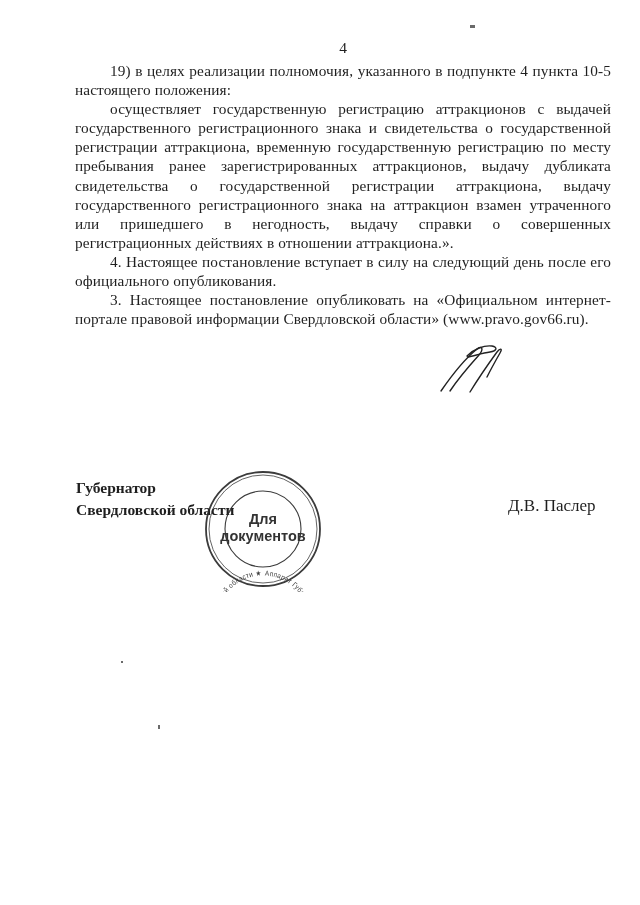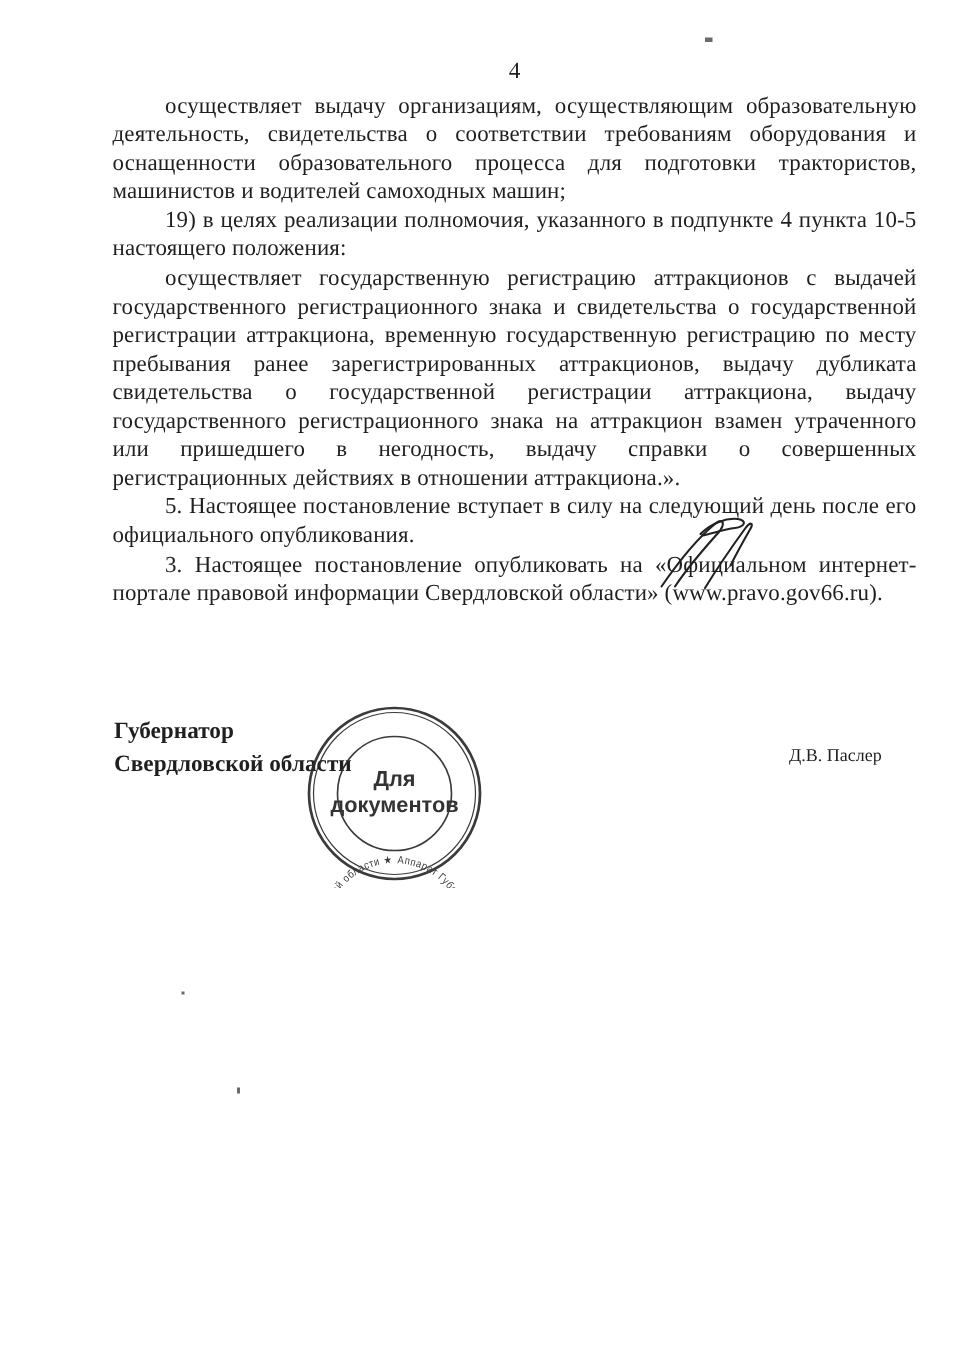--- a/index.html
+++ b/index.html
@@ -41,22 +41,22 @@
     top: 477px;
     left: 76px;
     font-size: 15.5px;
     line-height: 22px;
     white-space: pre-line;
     font-weight: bold;
   }
   .signature-name {
     position: absolute;
     top: 496px;
-    left: 526px;
-    font-size: 12px;
+    left: 508px;
+    font-size: 17px;
   }
   .stamp {
     position: absolute;
     left: 200px;
     top: 466px;
     width: 126px;
     height: 126px;
     opacity: 0.92;
   }
   .signature-scribble {
@@ -76,24 +76,23 @@
   .speck.s3 { left: 158px; top: 725px; width: 2px; height: 4px; }
 </style>
 </head>
 <body>
 
 <div class="page">
 
   <div class="page-number">4</div>
 
   <div class="content">
-    <p>осуществляет выдачу организациям, осуществляющим образовательную деятельность, свидетельства о соответствии требованиям оборудования и оснащенности образовательного процесса для подготовки трактористов, машинистов и водителей самоходных машин;</p>
     <p>19) в целях реализации полномочия, указанного в подпункте 4 пункта 10-5 настоящего положения:</p>
     <p>осуществляет государственную регистрацию аттракционов с выдачей государственного регистрационного знака и свидетельства о государственной регистрации аттракциона, временную государственную регистрацию по месту пребывания ранее зарегистрированных аттракционов, выдачу дубликата свидетельства о государственной регистрации аттракциона, выдачу государственного регистрационного знака на аттракцион взамен утраченного или пришедшего в негодность, выдачу справки о совершенных регистрационных действиях в отношении аттракциона.».</p>
-    <p>5. Настоящее постановление вступает в силу на следующий день после его официального опубликования.</p>
+    <p>4. Настоящее постановление вступает в силу на следующий день после его официального опубликования.</p>
     <p>3. Настоящее постановление опубликовать на «Официальном интернет-портале правовой информации Свердловской области» (www.pravo.gov66.ru).</p>
   </div>
 
   <div class="signature-block">Губернатор
 Свердловской области</div>
 
   <div class="signature-name">Д.В. Паслер</div>
 
   <svg class="stamp" viewBox="0 0 126 126">
     <g stroke="#2b2b2b" fill="none">

